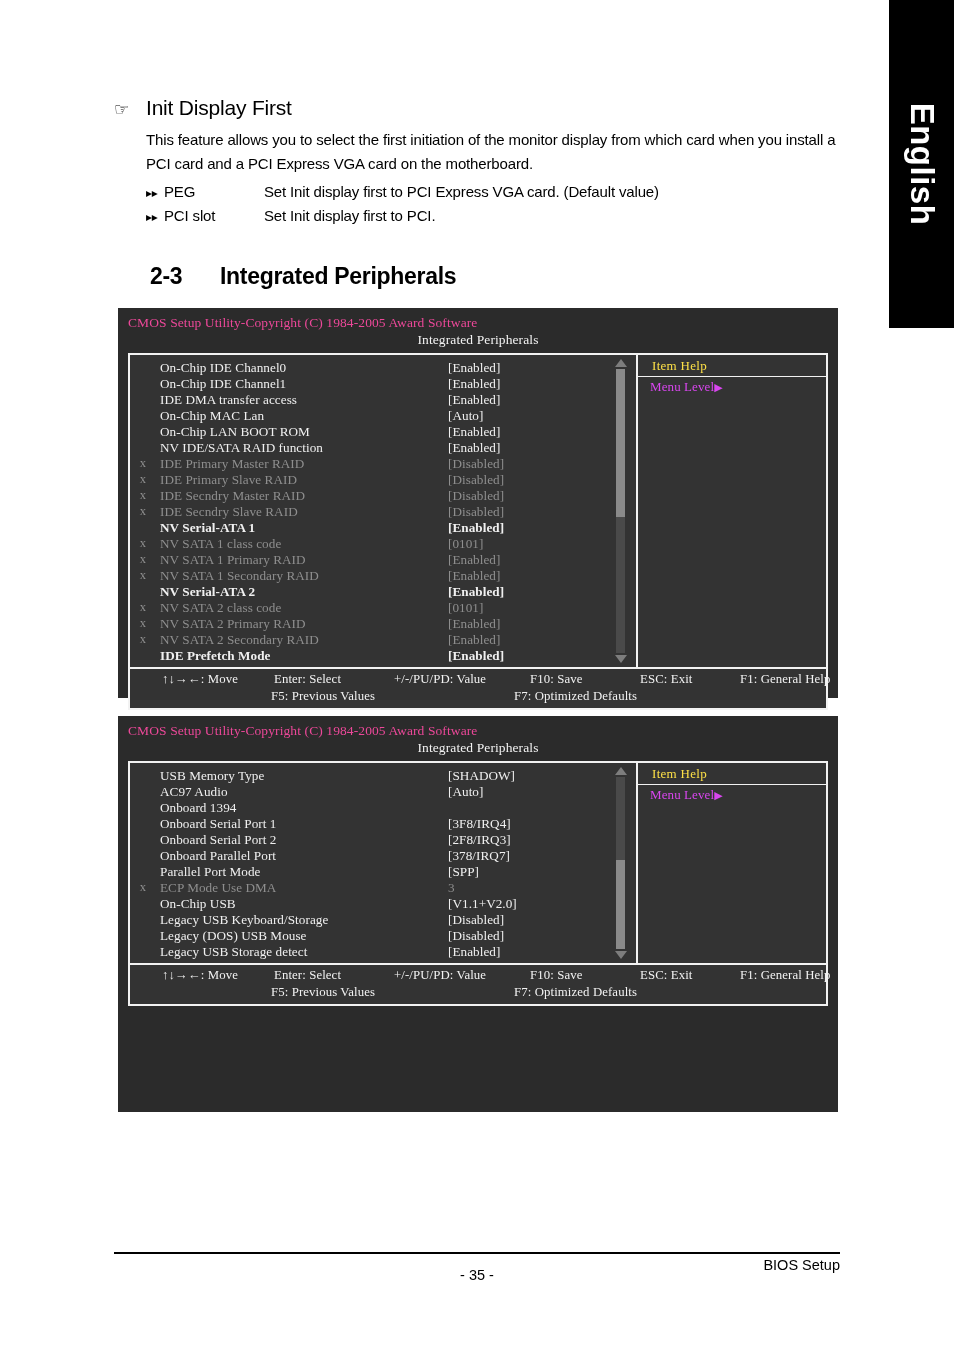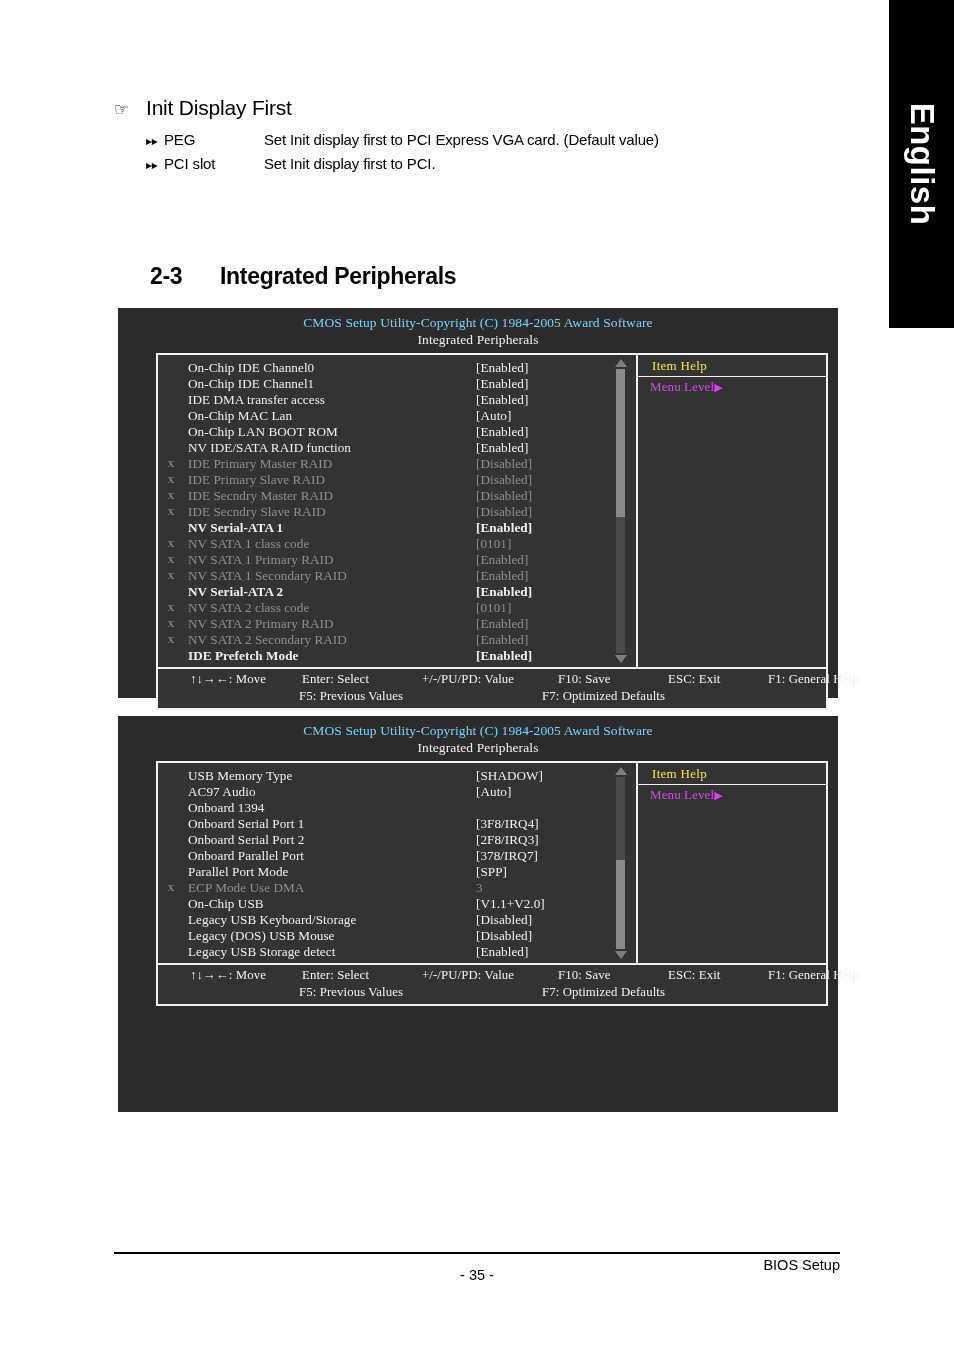--- a/index.html
+++ b/index.html
@@ -104,41 +104,40 @@
     width: 720px;
     background: #2b2b2b;
     color: #e8e8e8;
     font-family: "Liberation Serif", serif;
     padding: 6px 10px 8px 10px;
   }
   .bios-1 { top: 308px; height: 390px; }
   .bios-2 { top: 716px; height: 396px; }
 
   .bios-title {
-    text-align: center;
+    text-align: left;
     font-size: 13.5px;
     line-height: 1.28;
-    color: #7dd3fc;
+    color: #ec4899;
     letter-spacing: 0.1px;
   }
   .bios-subtitle {
     text-align: center;
     font-size: 13.5px;
     line-height: 1.35;
     color: #f2f2f2;
     letter-spacing: 0.1px;
     margin-bottom: 4px;
   }
 
   .bios-frame {
     border: 2px solid #f2f2f2;
     background: #333333;
     display: flex;
     flex-direction: column;
-    margin-left: 28px;
   }
   .bios-body {
     display: flex;
     flex: 1;
   }
   .bios-left {
     position: relative;
     flex: 1 1 auto;
     border-right: 2px solid #f2f2f2;
     padding: 4px 0 4px 0;
@@ -278,20 +277,21 @@
 
 <div class="lang-tab">
   <span class="lang-tab-label">English</span>
 </div>
 
 <div class="prose">
   <div class="feature-head">
     <span class="hand-icon">☞</span>
     <span class="feature-title">Init Display First</span>
   </div>
+  <div class="feature-body">This feature allows you to select the first initiation of the monitor display from which card when you install a PCI card and a PCI Express VGA card on the motherboard.</div>
   <div class="opt-list">
     <div class="opt-row">
       <span class="opt-bullet">▸▸</span>
       <span class="opt-name">PEG</span>
       <span class="opt-desc">Set Init display first to PCI Express VGA card. (Default value)</span>
     </div>
     <div class="opt-row">
       <span class="opt-bullet">▸▸</span>
       <span class="opt-name">PCI slot</span>
       <span class="opt-desc">Set Init display first to PCI.</span>

